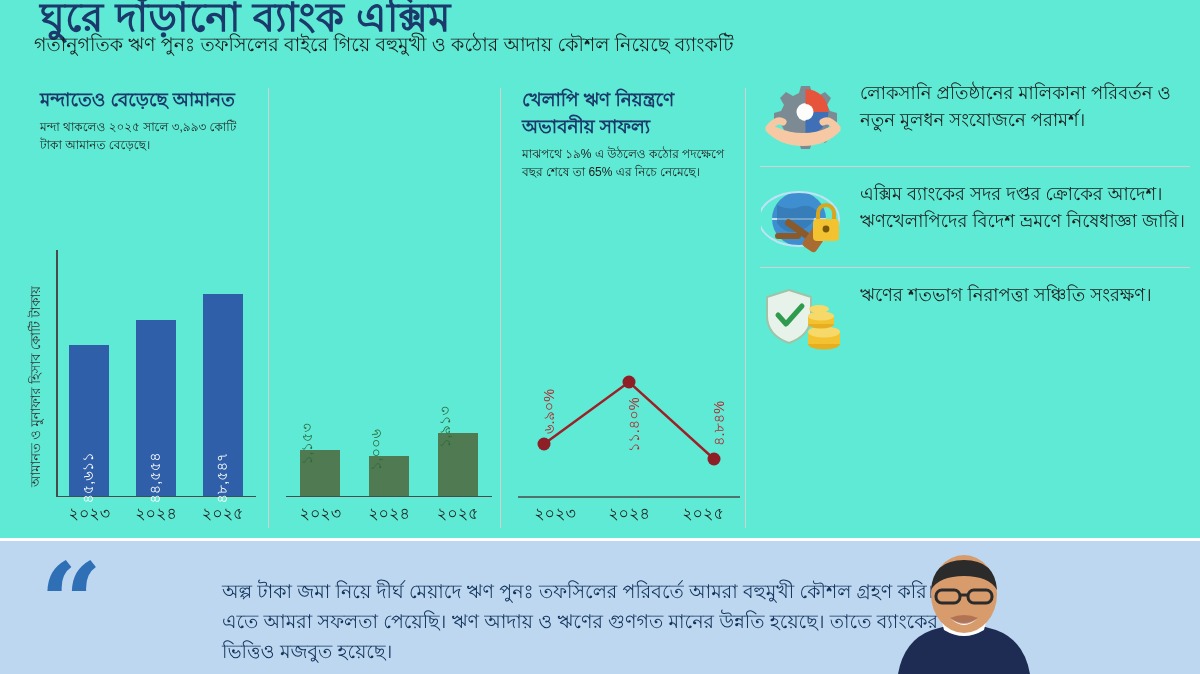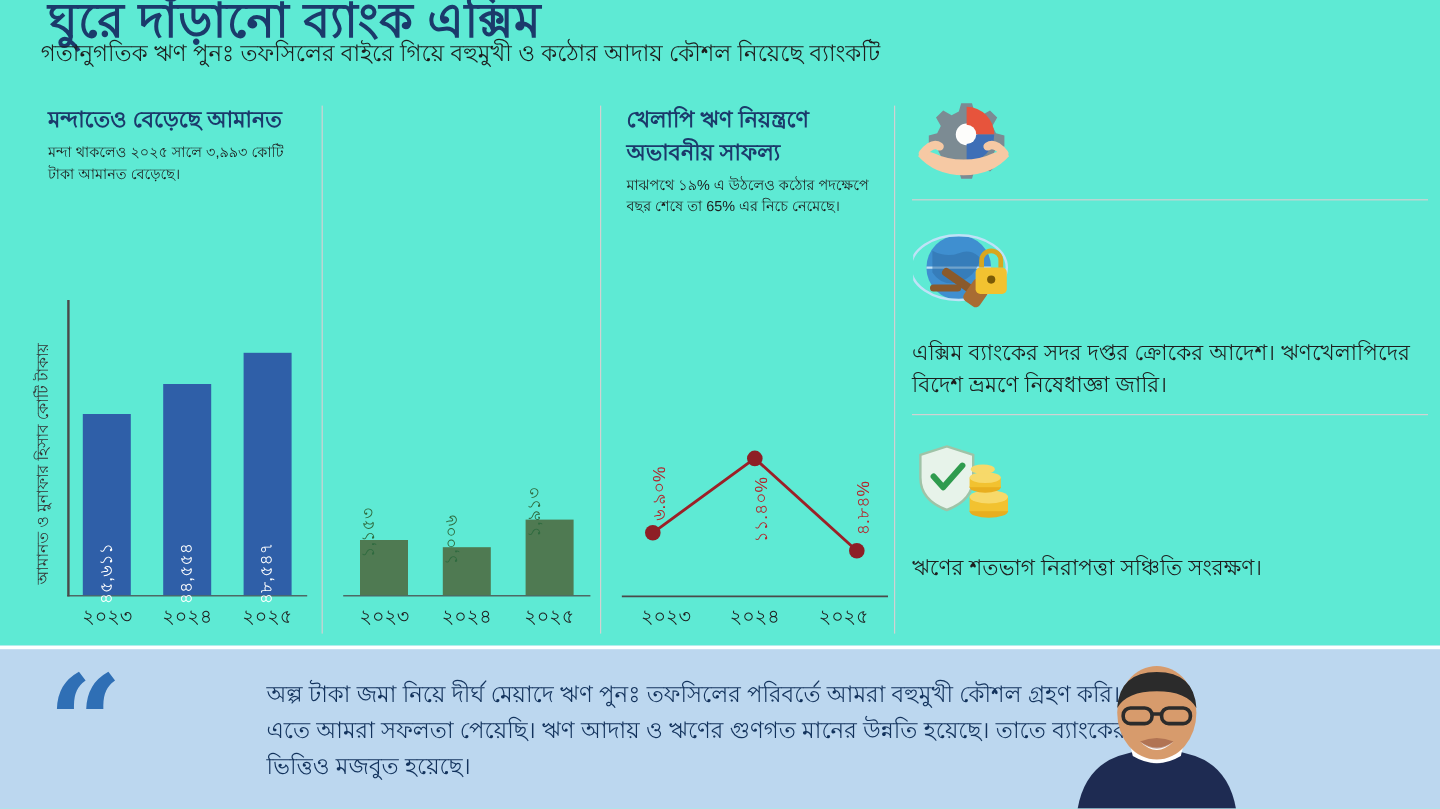--- a/index.html
+++ b/index.html
@@ -162,21 +162,21 @@
     position: absolute;
     left: 760px; top: 0;
     width: 430px;
   }
   .bullet {
     display: flex;
     align-items: flex-start;
     gap: 14px;
     padding: 6px 0 10px 0;
   }
-  .bullet + .bullet { border-top: 1px solid #d2d2d2; padding-top: 12px; flex-direction: column; }
+  .bullet + .bullet { border-top: 1px solid #d2d2d2; padding-top: 12px; }
   .bullet-icon {
     width: 86px; height: 78px;
     flex: 0 0 86px;
     display: flex; align-items: center; justify-content: center;
   }
   .bullet-text {
     font-size: 18px;
     color: #1d1d1d;
     line-height: 1.5;
     padding-top: 2px;
@@ -194,21 +194,21 @@
     position: absolute;
     left: 40px; top: 22px;
     font-size: 108px;
     line-height: 0.75;
     color: #2f6fb5;
     font-family: "DejaVu Serif", serif;
     font-weight: bold;
   }
   .quote-text {
     position: absolute;
-    left: 222px; top: 24px;
+    left: 222px; top: 36px;
     width: 730px;
     font-size: 19px;
     color: #12325c;
     line-height: 1.58;
   }
   .portrait {
     position: absolute;
     right: 150px; bottom: 0;
     width: 170px; height: 126px;
     overflow: hidden;
@@ -322,20 +322,21 @@
               <circle cx="24.5" cy="30" r="9" fill="#ffffff"></circle>
               <path d="M24.5 7 a23 23 0 0 1 23 23 h-23z" fill="#e7543c"></path>
               <path d="M24.5 30 h23 a23 23 0 0 1 -23 23z" fill="#3e6fb7"></path>
               <circle cx="24.5" cy="30" r="8" fill="#fdfdfb"></circle>
             </g>
             <path d="M4 50 q14 16 38 16 q24 0 38 -16 q-6 -6 -14 -2 q-10 5 -24 5 q-14 0 -24 -5 q-8 -4 -14 2z" fill="#f6c9a4"></path>
             <path d="M8 48 q8 -10 14 -6" stroke="#f6c9a4" stroke-width="7" fill="none" stroke-linecap="round"></path>
             <path d="M76 48 q-8 -10 -14 -6" stroke="#f6c9a4" stroke-width="7" fill="none" stroke-linecap="round"></path>
           </svg>
         </div>
+        <div class="bullet-text">লোকসানি প্রতিষ্ঠানের মালিকানা পরিবর্তন ও নতুন মূলধন সংযোজনে পরামর্শ।</div>
       </div>
 
       <div class="bullet">
         <div class="bullet-icon">
           <svg width="84" height="74" viewBox="0 0 84 74">
             <circle cx="38" cy="38" r="27" fill="#3f8fd0"></circle>
             <path d="M11 38 h54 M38 11 a40 27 0 0 1 0 54 a40 27 0 0 1 0 -54" stroke="#bfe2f7" stroke-width="2" fill="none"></path>
             <path d="M16 24 q12 6 22 2 q10 -4 18 4 q-4 16 -18 20 q-14 4 -22 -8z" fill="#2f6fa8" opacity="0.55"></path>
             <g transform="translate(36,24) rotate(35)">
               <rect x="0" y="16" width="34" height="7" rx="3" fill="#8a5a2b"></rect>

